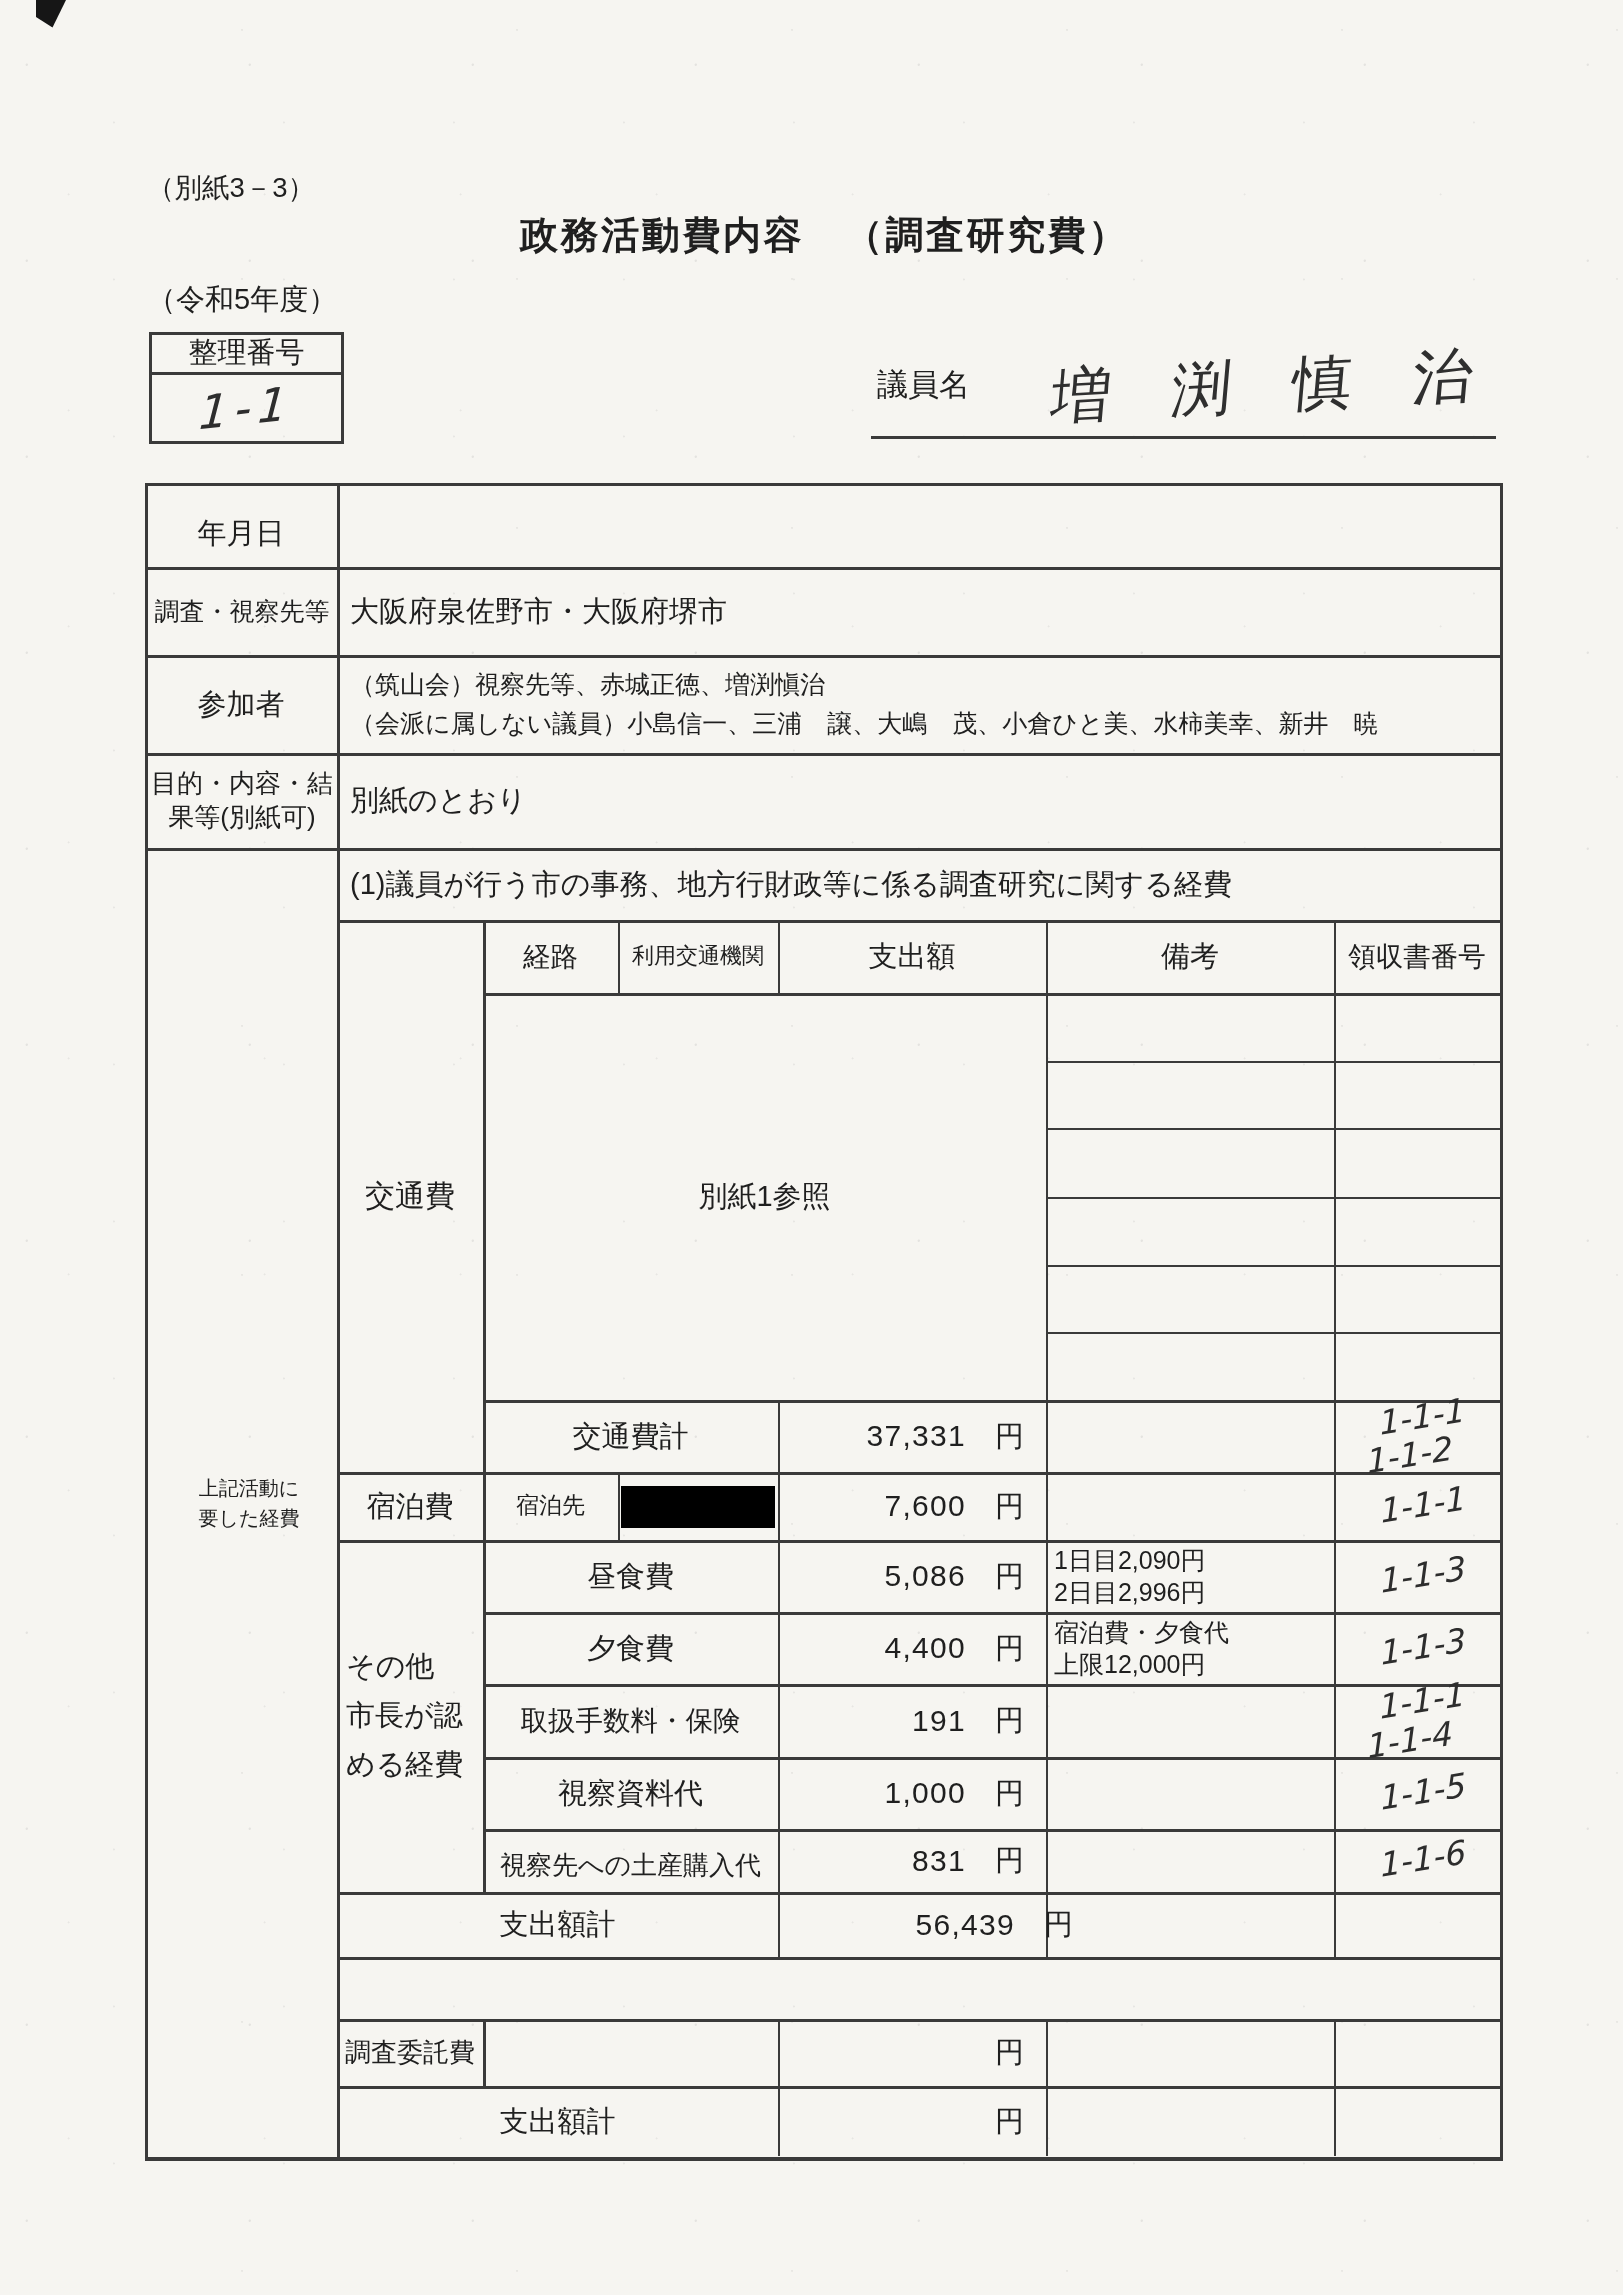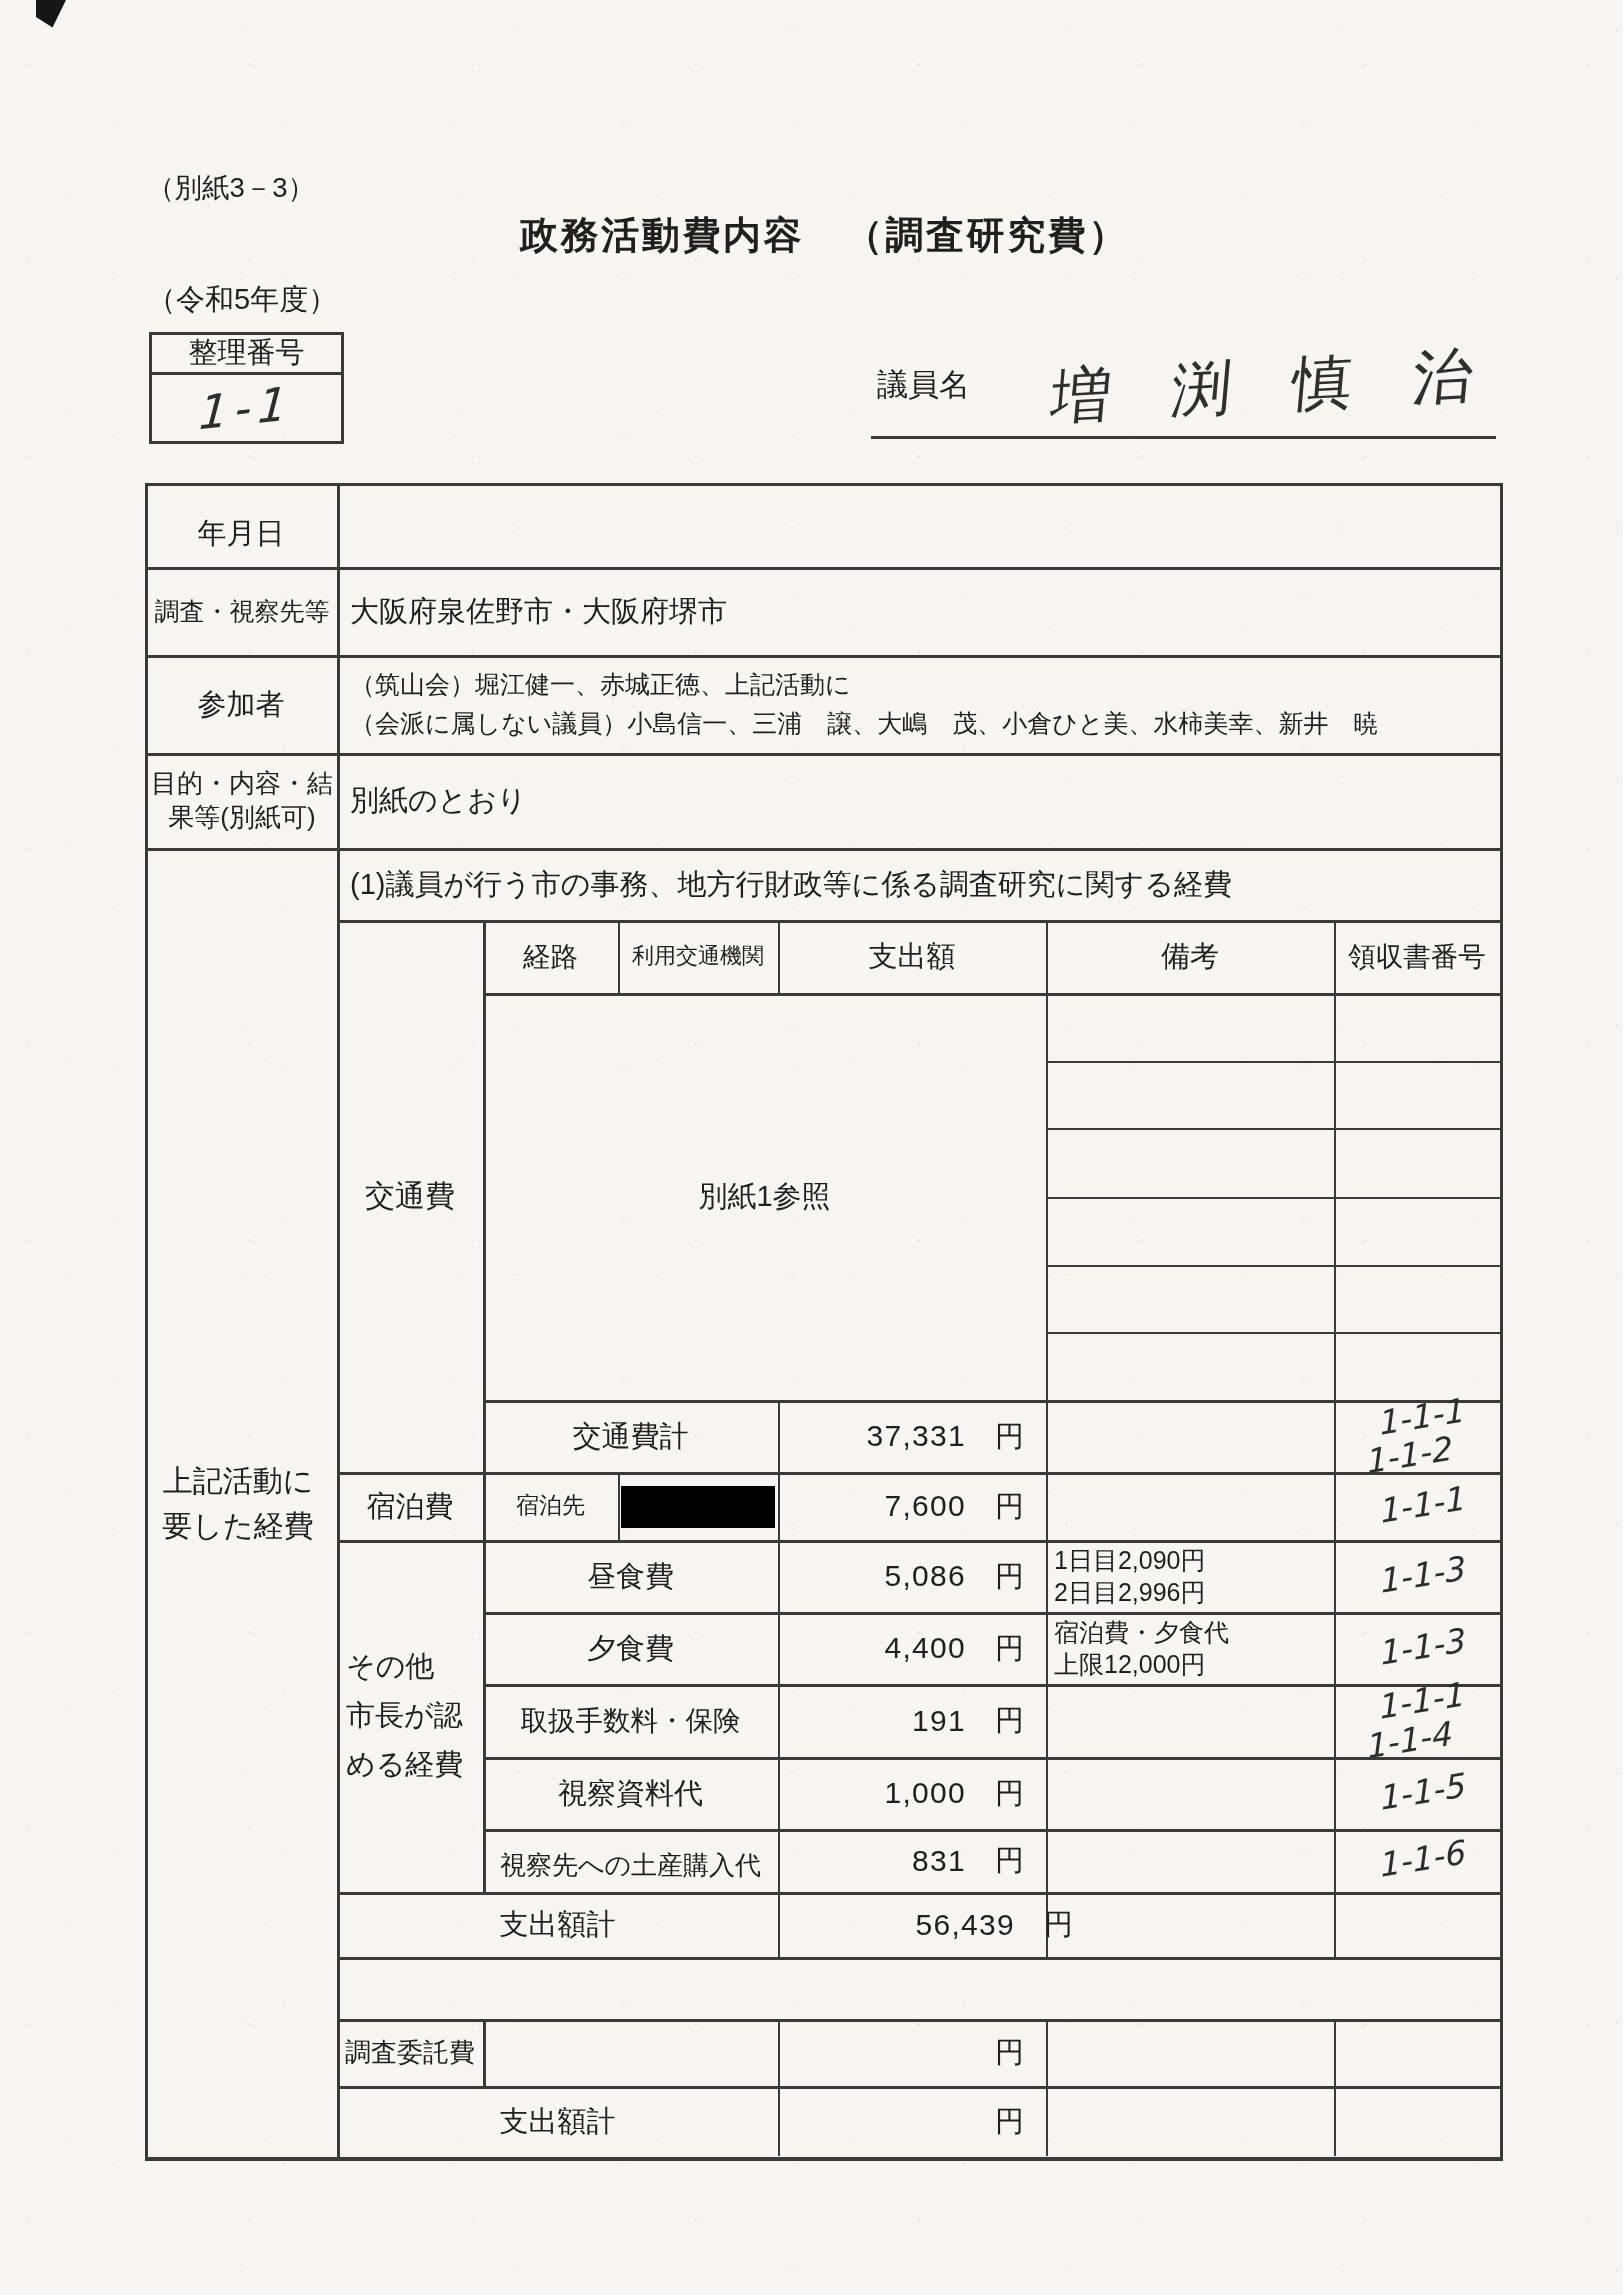--- a/index.html
+++ b/index.html
@@ -97,31 +97,31 @@
   <div class="ln" style="left:1334px;top:920px;width:2px;height:1037px;"></div>
   <div class="ln" style="left:1334px;top:2019px;width:2px;height:137px;"></div>
 
   <div class="t c" style="left:145px;top:483px;width:192px;height:100px;font-size:29px;font-family:Liberation Serif, serif;">年月日</div>
 
   <div class="t c" style="left:147px;top:567px;width:190px;height:88px;font-size:25px;">調査・視察先等</div>
   <div class="t" style="left:350px;top:567px;width:1113px;height:88px;font-size:29px;">大阪府泉佐野市・大阪府堺市</div>
 
   <div class="t c" style="left:145px;top:655px;width:192px;height:98px;font-size:29px;">参加者</div>
   <div class="t col" style="left:350px;top:655px;width:1142px;height:98px;font-size:25px;align-items:flex-start;line-height:1.55;">
-    <div>（筑山会）堀江健一、赤城正徳、上記活動に</div>
+    <div>（筑山会）視察先等、赤城正徳、増渕愼治</div>
     <div>（会派に属しない議員）小島信一、三浦　譲、大嶋　茂、小倉ひと美、水柿美幸、新井　暁</div>
   </div>
 
   <div class="t c col" style="left:147px;top:753px;width:190px;height:95px;font-size:26px;line-height:1.3;">
     <div>目的・内容・結</div>
     <div>果等(別紙可)</div>
   </div>
   <div class="t" style="left:350px;top:753px;width:1113px;height:95px;font-size:29px;">別紙のとおり</div>
 
-  <div class="t c col" style="left:143px;top:848px;width:190px;height:1309px;font-size:30px;line-height:1.5;">
+  <div class="t c col" style="left:154px;top:848px;width:190px;height:1309px;font-size:20px;line-height:1.5;">
     <div>上記活動に</div>
     <div>要した経費</div>
   </div>
 
   <div class="t" style="left:350px;top:848px;width:1145px;height:72px;font-size:29px;">(1)議員が行う市の事務、地方行財政等に係る調査研究に関する経費</div>
 
   <div class="t c" style="left:483px;top:920px;width:135px;height:73px;font-size:27.5px;">経路</div>
   <div class="t c" style="left:618px;top:920px;width:160px;height:73px;font-size:22px;">利用交通機関</div>
   <div class="t c" style="left:778px;top:920px;width:268px;height:73px;font-size:29px;">支出額</div>
   <div class="t c" style="left:1046px;top:920px;width:288px;height:73px;font-size:29px;">備考</div>

